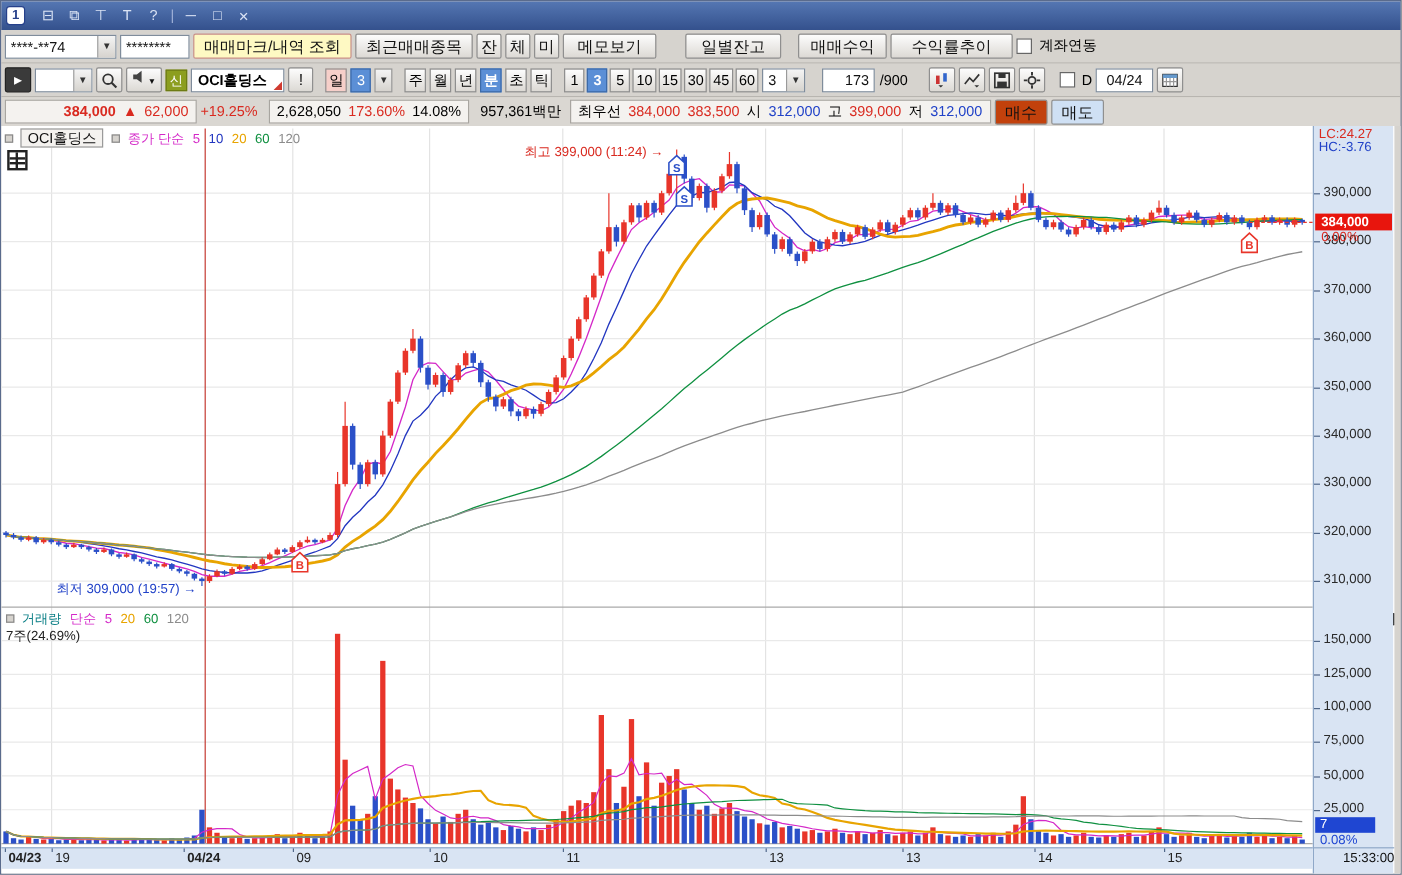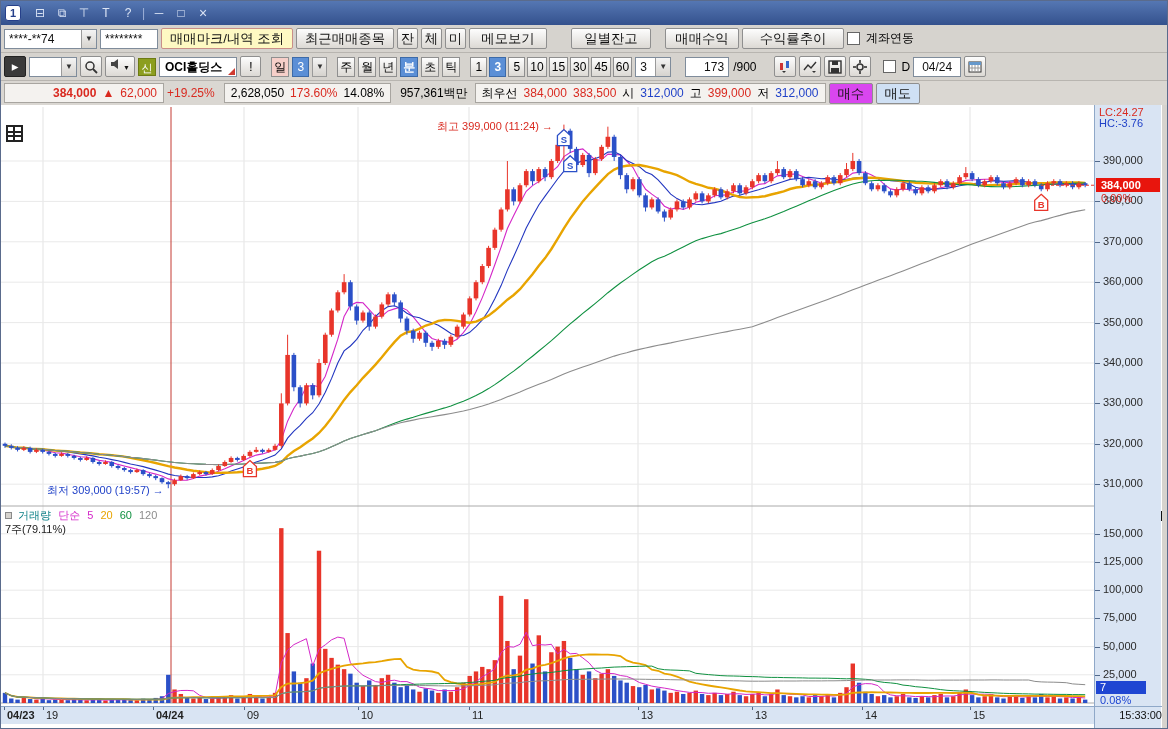--- a/index.html
+++ b/index.html
@@ -230,21 +230,21 @@
       <span class="q">최우선</span>
       <span class="q red">384,000</span>
       <span class="q red">383,500</span>
       <span class="q">시</span>
       <span class="q blue">312,000</span>
       <span class="q">고</span>
       <span class="q red">399,000</span>
       <span class="q">저</span>
       <span class="q blue">312,000</span>
     </div>
-    <button class="btn" style="background:#d946ef;width:44px">매수</button>
+    <button class="btn" style="background:#c2410c;width:44px">매수</button>
     <button class="btn" style="background:#cfe0f4;width:44px">매도</button>
   </div>
 
   <div class="chartwrap">
     <svg id="chartsvg" width="1168" height="625">
       <g id="gGrid">
           <line x1="42" y1="2" x2="42" y2="598" stroke="#e3e3e3"></line>
           <line x1="243" y1="2" x2="243" y2="598" stroke="#e3e3e3"></line>
           <line x1="357" y1="2" x2="357" y2="598" stroke="#e3e3e3"></line>
           <line x1="468" y1="2" x2="468" y2="598" stroke="#e3e3e3"></line>
@@ -815,37 +815,50 @@
           <text x="248.92000000000002" y="369.0359999999999" text-anchor="middle" font-size="9.5" font-weight="bold" fill="#e8352a">B</text>
           <path d="M562.9200000000001 24.64 L569.4200000000001 30.64 L569.4200000000001 40.64 L556.4200000000001 40.64 L556.4200000000001 30.64 Z" fill="#fff" stroke="#2b50c8" stroke-width="1.3"></path>
           <text x="562.9200000000001" y="38.14" text-anchor="middle" font-size="9.5" font-weight="bold" fill="#2b50c8">S</text>
           <path d="M569.2 50.68 L575.7 56.68 L575.7 66.68 L562.7 66.68 L562.7 56.68 Z" fill="#fff" stroke="#2b50c8" stroke-width="1.3"></path>
           <text x="569.2" y="64.18" text-anchor="middle" font-size="9.5" font-weight="bold" fill="#2b50c8">S</text>
           <path d="M1040.2 89.3 L1046.7 95.3 L1046.7 105.3 L1033.7 105.3 L1033.7 95.3 Z" fill="#fff" stroke="#e8352a" stroke-width="1.3"></path>
           <text x="1040.2" y="102.8" text-anchor="middle" font-size="9.5" font-weight="bold" fill="#e8352a">B</text>
         </g>
     </svg>
 
+    <div class="ov" style="left:3px;top:2px">
+      <span class="sq"></span>
+      <span class="tabbox">OCI홀딩스</span>
+      <span class="sq" style="margin-left:4px"></span>
+      <span class="legend">
+        <span class="c-ma5">종가 단순</span>
+        <span class="c-ma5">5</span>
+        <span class="c-ma10">10</span>
+        <span class="c-ma20">20</span>
+        <span class="c-ma60">60</span>
+        <span class="c-ma120">120</span>
+      </span>
+    </div>
     <div class="gridicon"></div>
 
     <div class="ov annot-high" style="left:436px;top:14px">최고 399,000 (11:24) →</div>
     <div class="ov annot-low" style="left:46px;top:378px">최저 309,000 (19:57) →</div>
 
     <div class="ov" style="left:4px;top:403px">
       <span class="sq"></span>
       <span class="c-vol">거래량</span>
       <span class="legend" style="margin-left:4px">
         <span class="c-ma5">단순</span>
         <span class="c-ma5">5</span>
         <span class="c-ma20">20</span>
         <span class="c-ma60">60</span>
         <span class="c-ma120">120</span>
       </span>
     </div>
-    <div class="ov" style="left:4px;top:417px;color:#222">7주(79.11%)</div>
+    <div class="ov" style="left:4px;top:417px;color:#222">7주(24.69%)</div>
     <div class="resicon"></div>
 
     <div class="axis" id="axisStrip">
       <div class="lc">LC:24.27</div>
       <div class="hc">HC:-3.76</div>
 
       <div class="corner">15:33:00</div>
     <div class="axtick" style="top: 56px;"></div>
         <div class="axlbl" style="top: 49px;">390,000</div>
         <div class="axtick" style="top: 96.4px;"></div>

